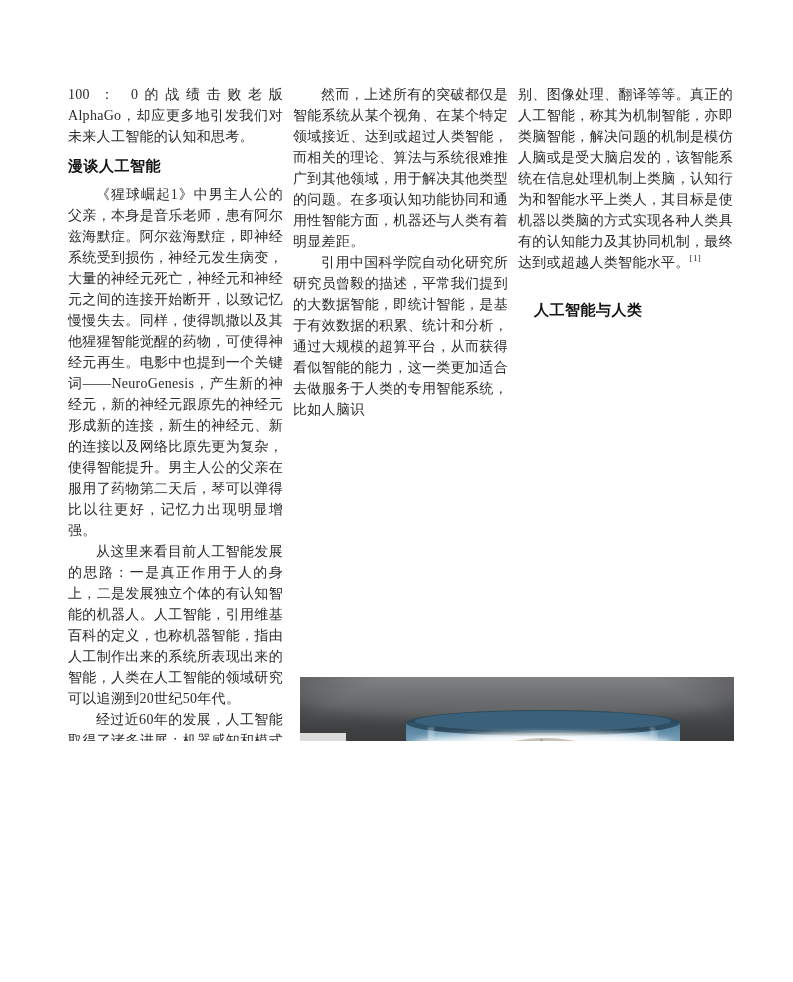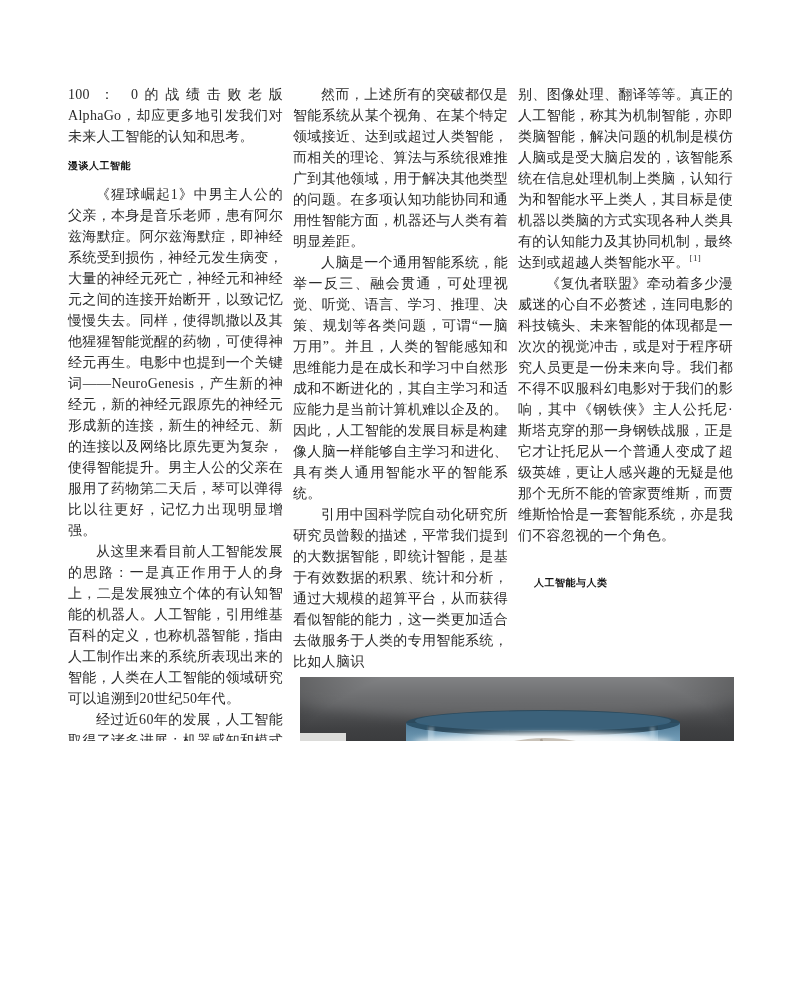--- a/index.html
+++ b/index.html
@@ -11,21 +11,21 @@
   .col-left{left:68px;}
   .col-middle{left:293px;}
   .col-right{left:518px;}
   .para{
     margin:0;font-size:14px;line-height:21px;letter-spacing:0.3px;
     text-align:justify;text-justify:inter-ideograph;color:#2b2b2b;
   }
   .indent{text-indent:2em;}
   .sec-heading{
     font-family:"Liberation Sans","DejaVu Sans",sans-serif;
-    font-size:10px;font-weight:bold;color:#111;margin:9px 0 8px 0;line-height:20px;
+    font-size:15px;font-weight:bold;color:#111;margin:9px 0 8px 0;line-height:20px;
     letter-spacing:0.5px;
   }
   .sec-heading.big-gap{margin-top:27px;margin-left:16px;}
   sup.refmark{font-size:9px;line-height:0;color:#2b2b2b;}
   .figure-wrap{
     position:absolute;left:300px;top:677px;width:434px;height:236px;overflow:hidden;
   }
   .footer{
     position:absolute;top:921px;right:58px;display:flex;align-items:center;
     font-family:"Liberation Sans","DejaVu Sans",sans-serif;
@@ -42,27 +42,25 @@
   <div class="col col-left">
     <p class="para">100 ： 0的战绩击败老版AlphaGo，却应更多地引发我们对未来人工智能的认知和思考。</p>
     <div class="sec-heading">漫谈人工智能</div>
     <p class="para indent">《猩球崛起1》中男主人公的父亲，本身是音乐老师，患有阿尔兹海默症。阿尔兹海默症，即神经系统受到损伤，神经元发生病变，大量的神经元死亡，神经元和神经元之间的连接开始断开，以致记忆慢慢失去。同样，使得凯撒以及其他猩猩智能觉醒的药物，可使得神经元再生。电影中也提到一个关键词——NeuroGenesis，产生新的神经元，新的神经元跟原先的神经元形成新的连接，新生的神经元、新的连接以及网络比原先更为复杂，使得智能提升。男主人公的父亲在服用了药物第二天后，琴可以弹得比以往更好，记忆力出现明显增强。</p>
     <p class="para indent">从这里来看目前人工智能发展的思路：一是真正作用于人的身上，二是发展独立个体的有认知智能的机器人。人工智能，引用维基百科的定义，也称机器智能，指由人工制作出来的系统所表现出来的智能，人类在人工智能的领域研究可以追溯到20世纪50年代。</p>
     <p class="para indent">经过近60年的发展，人工智能取得了诸多进展：机器感知和模式识别的原理与方法、知识表示与推理理论体系的建立、机器学习相关的理论和系列算法等。在智能系统实践方面，IBM Deep Blue系统击败国际象棋世界冠军卡斯帕罗夫、IBM Watson问答系统在“危险边缘”挑战赛中击败人类对手、Siri等自动人机对话与服务系统的出现、Google汽车自动驾驶、智能家居、社区智能</p>
   </div>
 
   <div class="col col-middle">
     <p class="para indent">然而，上述所有的突破都仅是智能系统从某个视角、在某个特定领域接近、达到或超过人类智能，而相关的理论、算法与系统很难推广到其他领域，用于解决其他类型的问题。在多项认知功能协同和通用性智能方面，机器还与人类有着明显差距。</p>
-    <p class="para indent">人脑是一个通用智能系统，能举一反三、融会贯通，可处理视觉、听觉、语言、学习、推理、决策、规划等各类问题，可谓“一脑万用”。并且，人类的智能感知和思维能力是在成长和学习中自然形成和不断进化的，其自主学习和适应能力是当前计算机难以企及的。因此，人工智能的发展目标是构建像人脑一样能够自主学习和进化、具有类人通用智能水平的智能系统。</p>
     <p class="para indent">引用中国科学院自动化研究所研究员曾毅的描述，平常我们提到的大数据智能，即统计智能，是基于有效数据的积累、统计和分析，通过大规模的超算平台，从而获得看似智能的能力，这一类更加适合去做服务于人类的专用智能系统，比如人脑识</p>
   </div>
 
   <div class="col col-right">
     <p class="para"><span>别、图像处理、翻译等等。真正的人工智能，称其为机制智能，亦即类脑智能，解决问题的机制是模仿人脑或是受大脑启发的，该智能系统在信息处理机制上类脑，认知行为和智能水平上类人，其目标是使机器以类脑的方式实现各种人类具有的认知能力及其协同机制，最终达到或超越人类智能水平。</span><sup class="refmark">[1]</sup></p>
-    <p class="para indent">《复仇者联盟》牵动着多少漫威迷的心自不必赘述，连同电影的科技镜头、未来智能的体现都是一次次的视觉冲击，或是对于程序研究人员更是一份未来向导。我们都不得不叹服科幻电影对于我们的影响，其中《钢铁侠》主人公托尼·斯塔克穿的那一身钢铁战服，正是它才让托尼从一个普通人变成了超级英雄，更让人感兴趣的无疑是他那个无所不能的管家贾维斯，而贾维斯恰恰是一套智能系统，亦是我们不容忽视的一个角色。</p>
     <div class="sec-heading big-gap">人工智能与人类</div>
   </div>
 
   <div class="figure-wrap">
     <svg width="434" height="236" viewBox="0 0 434 236" xmlns="http://www.w3.org/2000/svg">
       <defs>
         <linearGradient id="roomGrad" x1="0" y1="0" x2="0" y2="1">
           <stop offset="0" stop-color="#7d7e80"></stop>
           <stop offset="0.09" stop-color="#5d5e60"></stop>
           <stop offset="0.22" stop-color="#3f4042"></stop>

